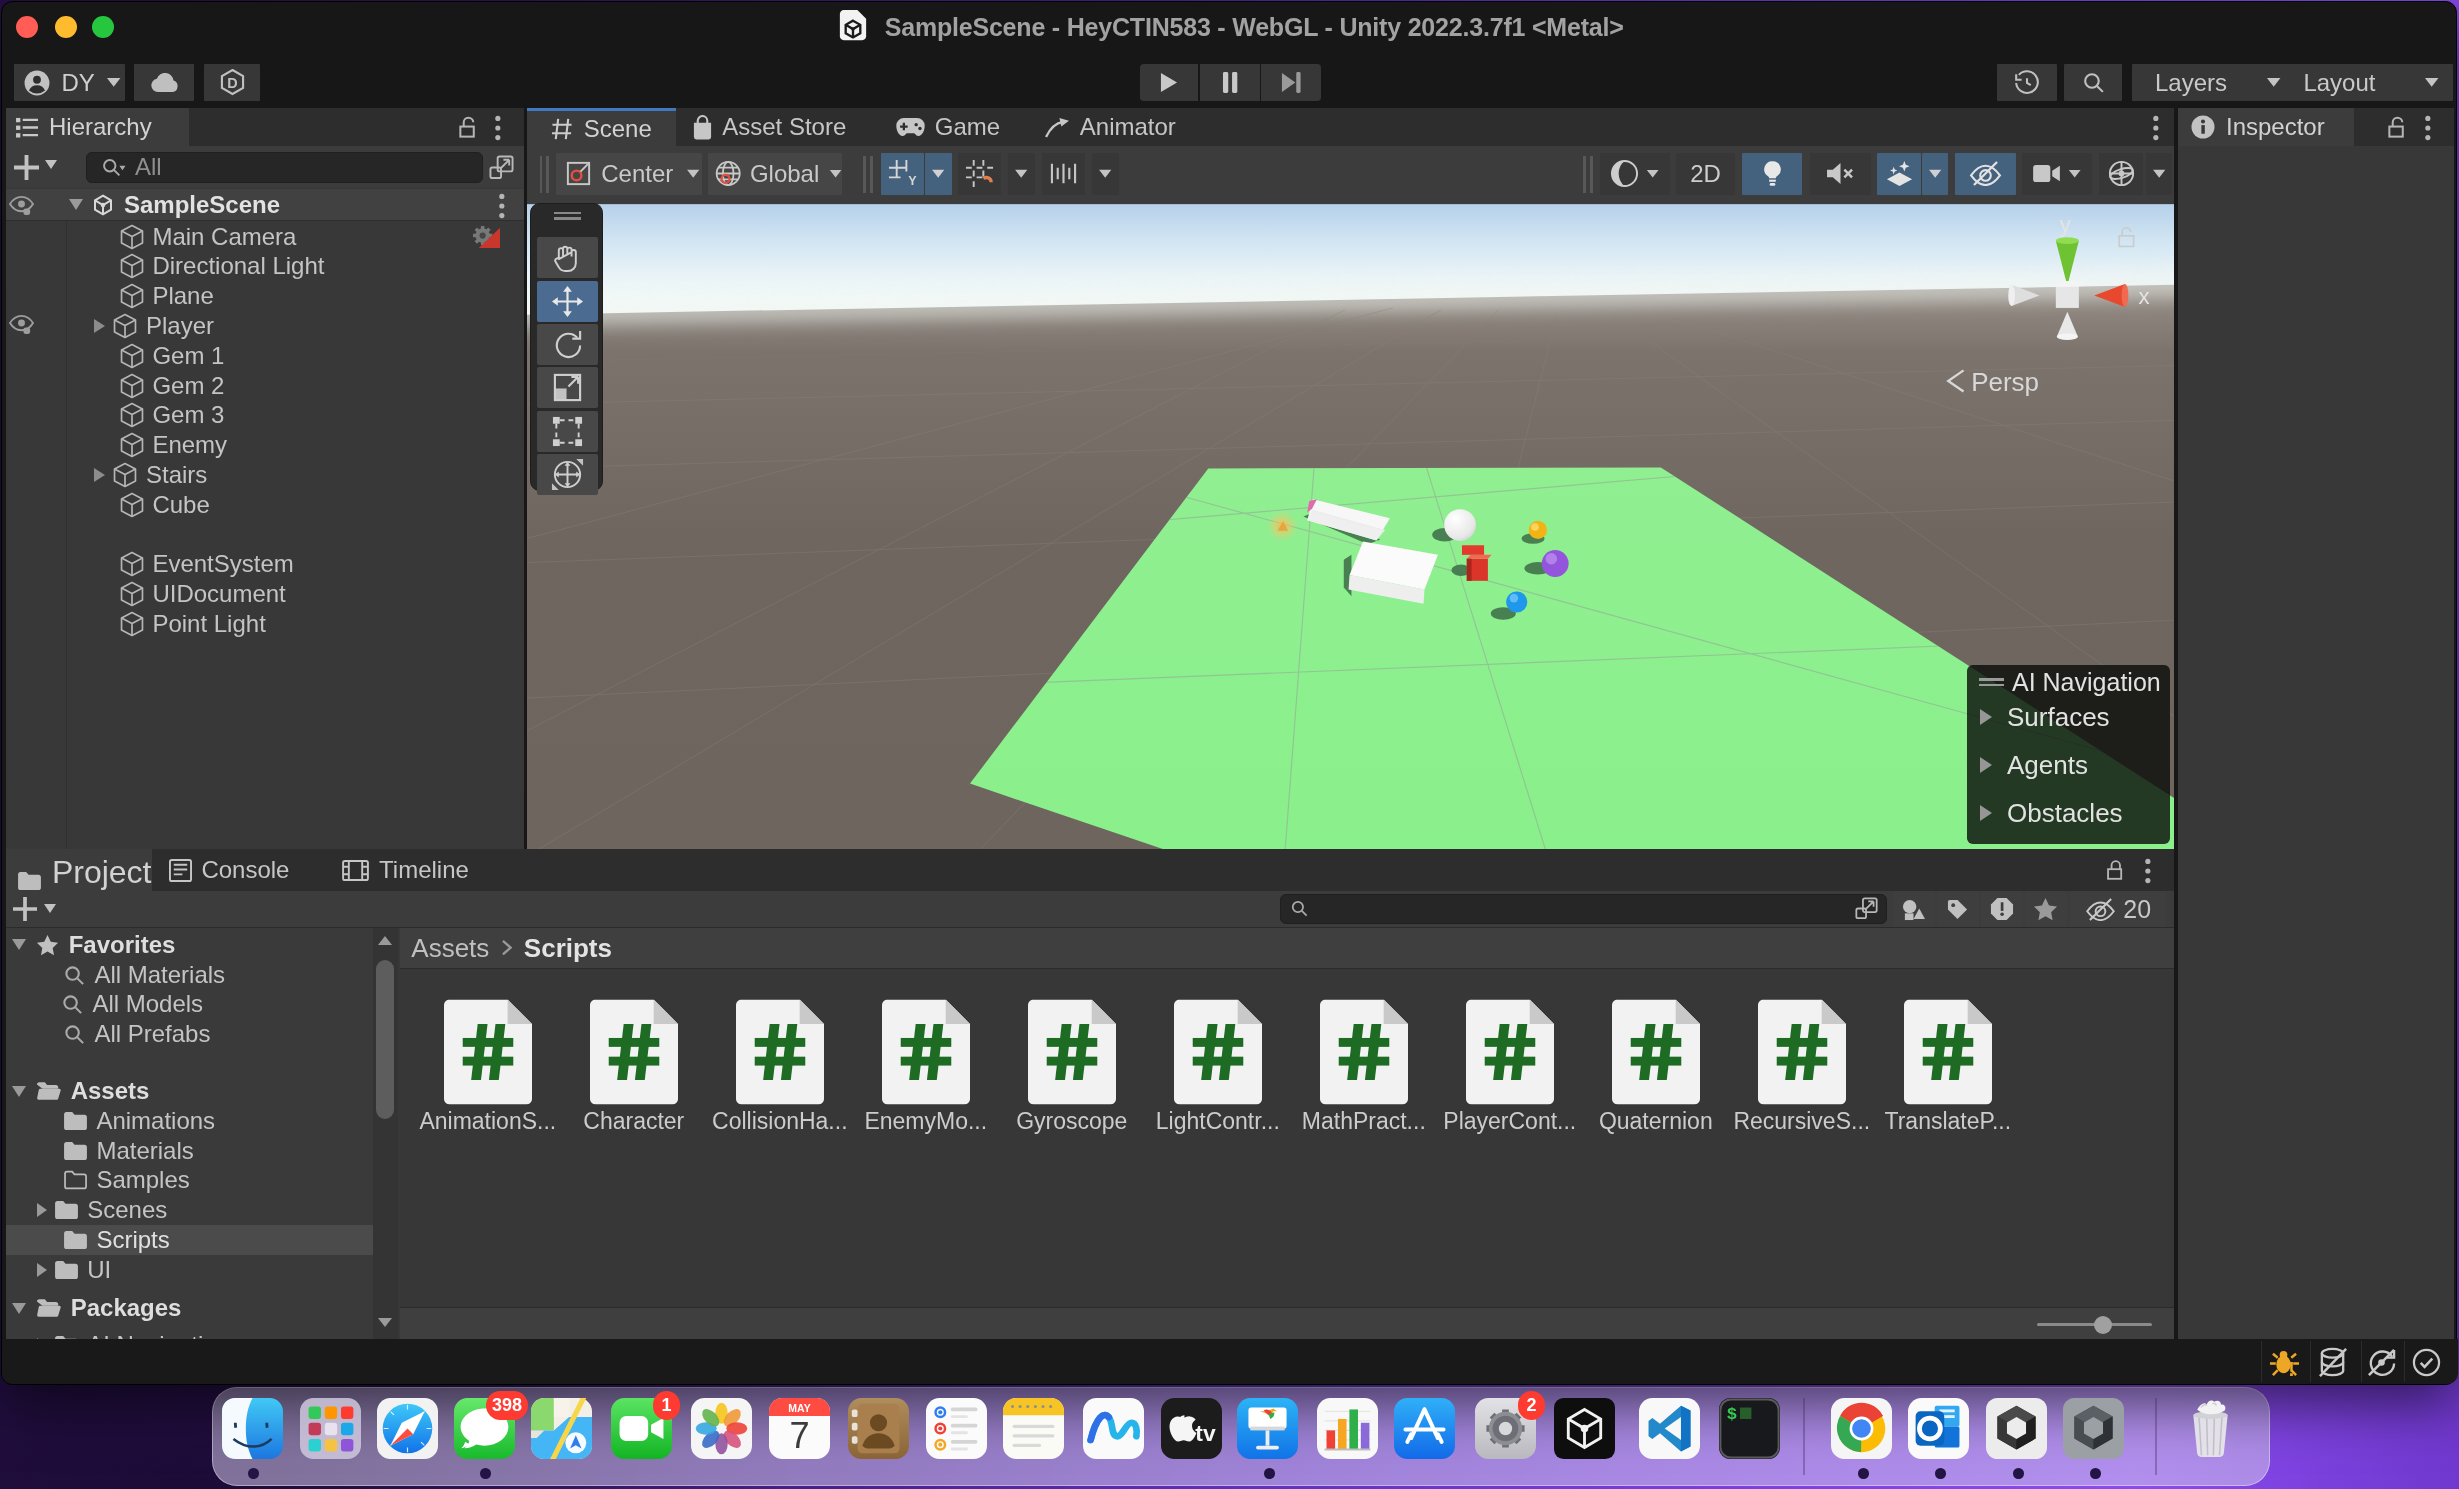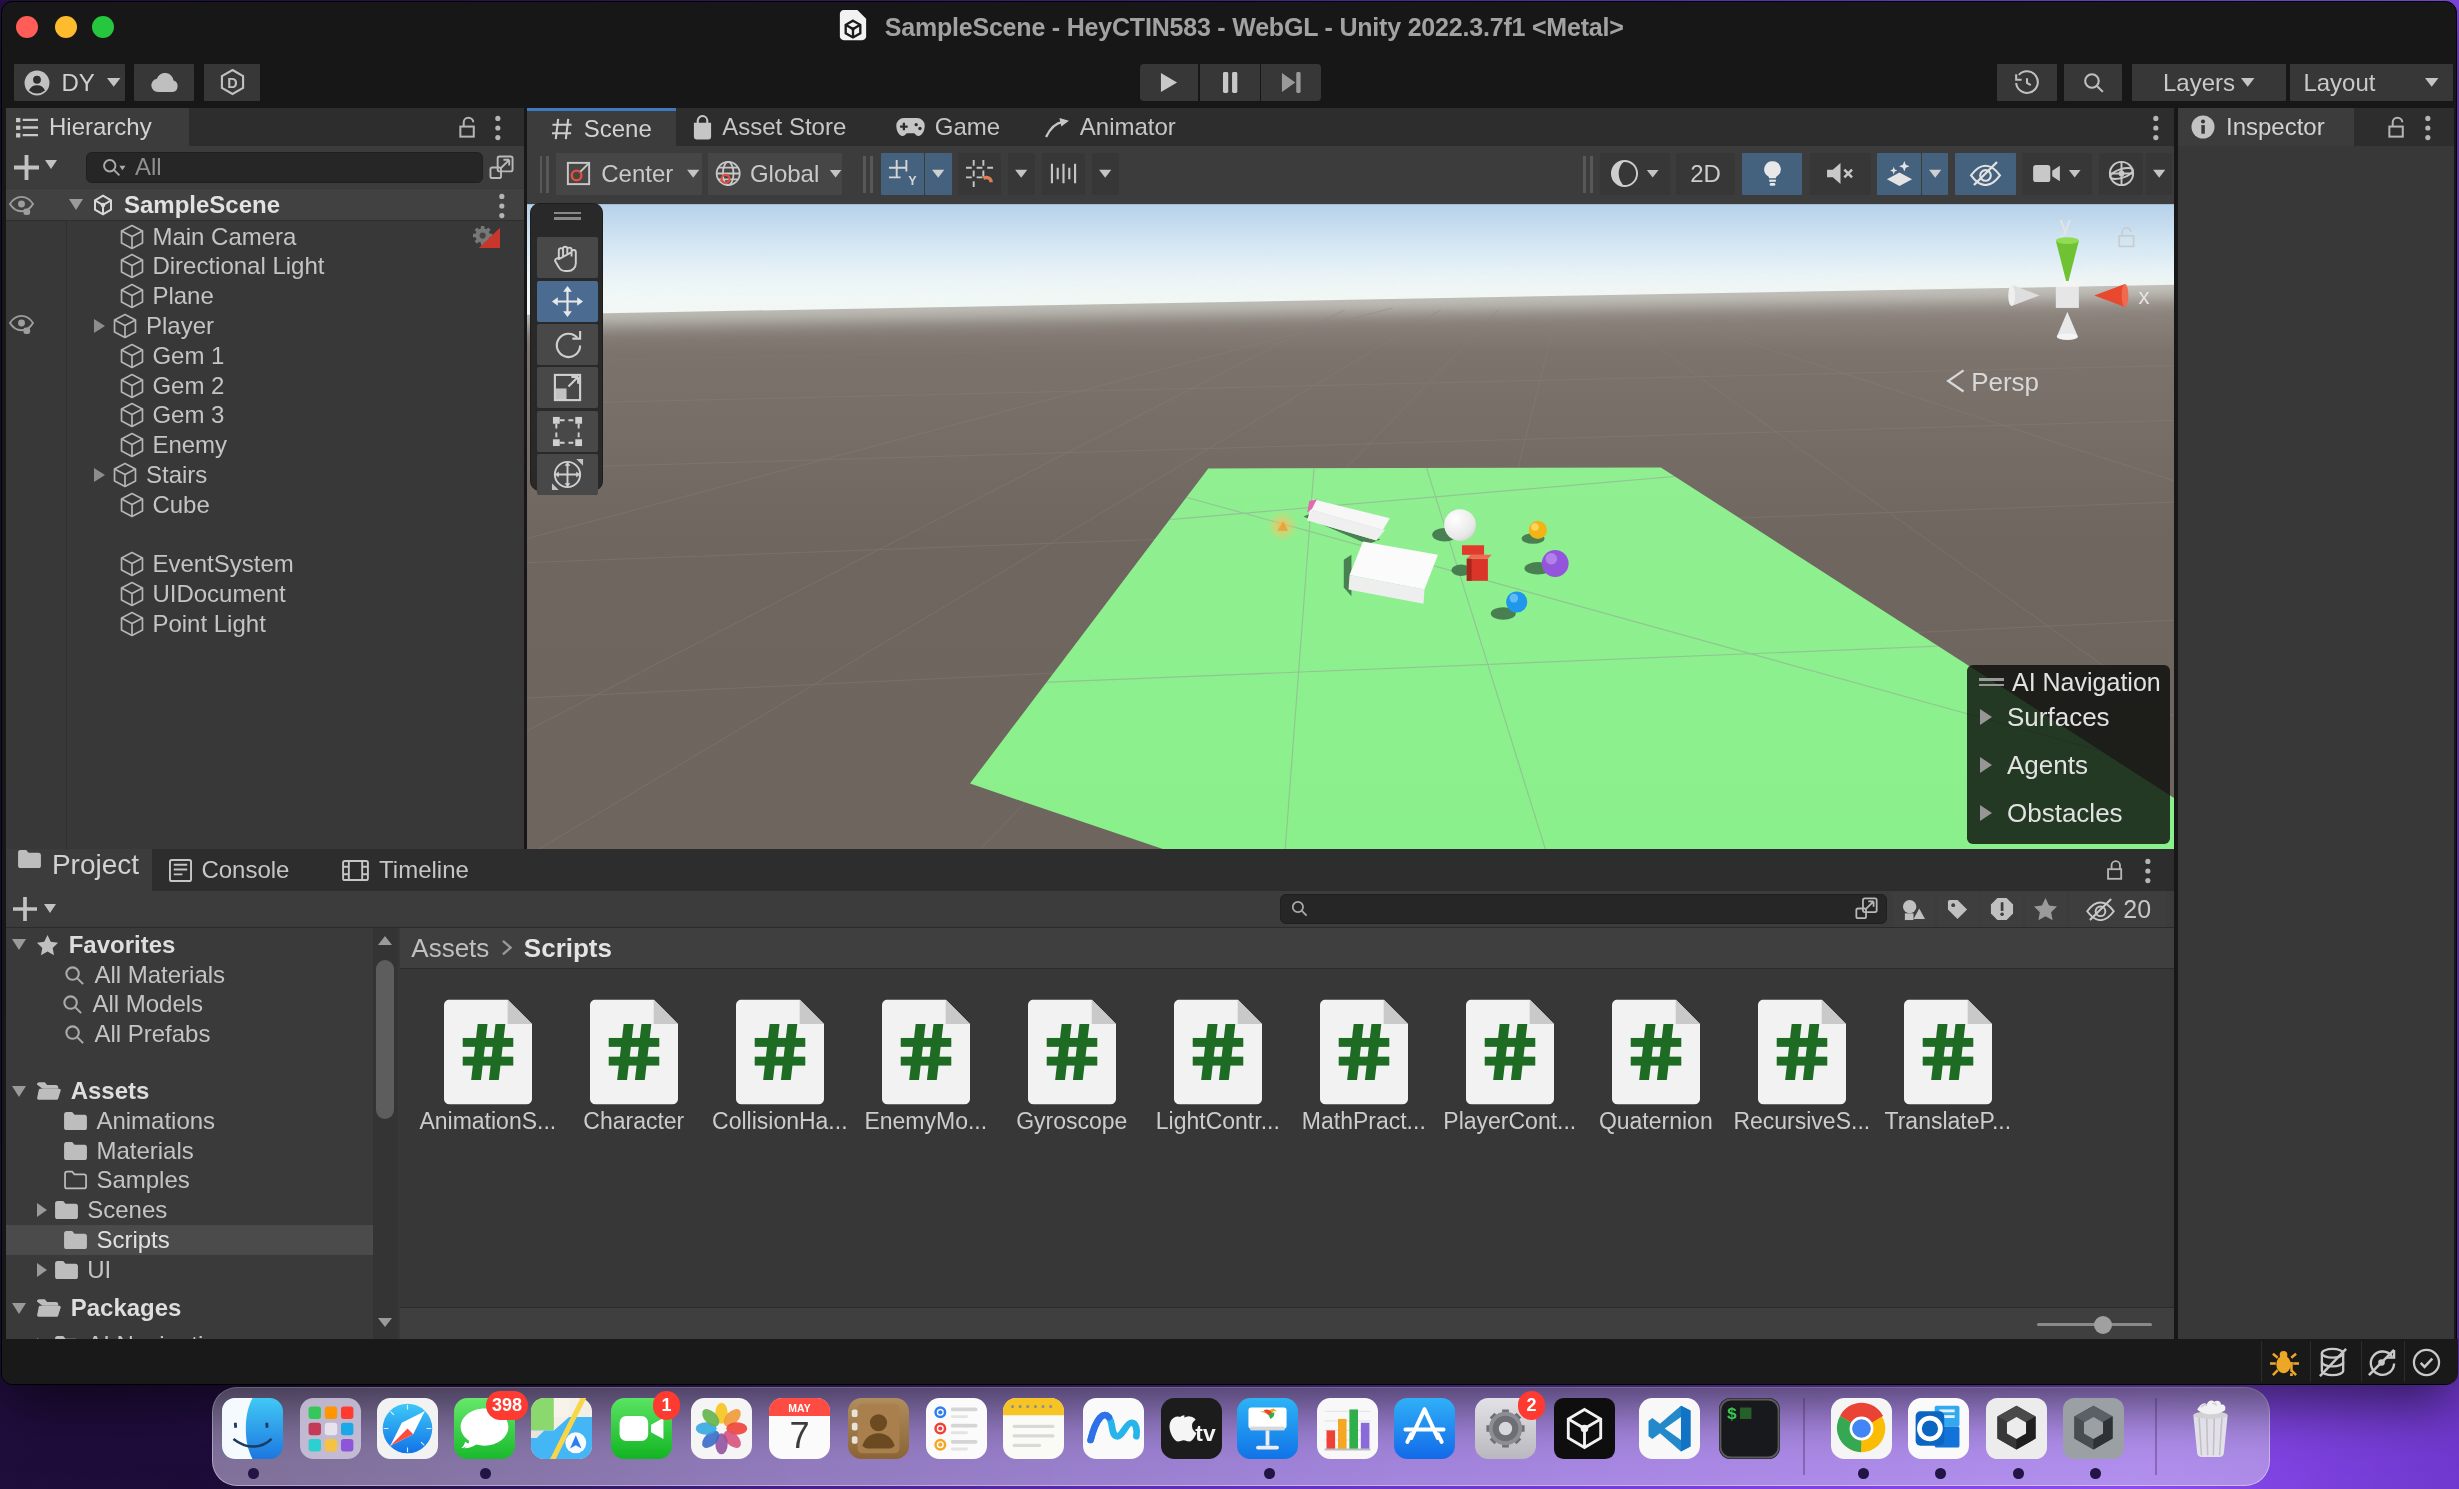--- a/index.html
+++ b/index.html
@@ -129,21 +129,21 @@
       <path d="M2 4v5h5" stroke-width="1.9"></path>
       <path d="M12 7.5V12l3.5 2"></path>
     </svg>
 </div>
 <div class="abs tb" style="left:2064px;top:64px;width:58px;height:37px;display:flex;align-items:center;justify-content:center">
   <svg width="25" height="25" viewBox="0 0 24 24" fill="none" stroke="#c0c0c0" stroke-width="2">
       <circle cx="10.5" cy="10.5" r="6.5"></circle>
       <path d="M15.5 15.5L21 21"></path>
     </svg>
 </div>
-<div class="abs tb" style="left:2132px;top:64px;width:154px;height:37px;display:flex;align-items:center;justify-content:space-between;padding:0 31px">
+<div class="abs tb" style="left:2132px;top:64px;width:172px;height:37px;display:flex;align-items:center;justify-content:space-between;padding:0 23px">
   <span style="color:#c9c9c9;font-size:24px">Layers</span>
   <svg width="15.4" height="10.6" viewBox="0 0 16 11">
       <path d="M1 1h14L8 10z" fill="#c4c4c4"></path>
     </svg>
 </div>
 <div class="abs tb" style="left:2290px;top:64px;width:163px;height:37px;display:flex;align-items:center;justify-content:space-between;padding:0 13.4px">
   <span style="color:#c9c9c9;font-size:24px">Layout</span>
   <svg width="15.4" height="10.6" viewBox="0 0 16 11">
       <path d="M1 1h14L8 10z" fill="#c4c4c4"></path>
     </svg>
@@ -668,21 +668,21 @@
           <circle cx="4" cy="3.5" r="2.7"></circle>
           <circle cx="4" cy="13.5" r="2.7"></circle>
           <circle cx="4" cy="23.5" r="2.7"></circle>
         </g>
       </svg>
   </div>
 </div>
 
 <div class="panel" id="proj" style="left:5.8px;top:849px;width:2168px;height:490px;overflow:hidden">
   <div class="tabbar" style="left:0;top:0;width:2168px;height:42px">
-    <div class="tab" style="left:0;top:0;width:146px;height:42px;display:flex;align-items:flex-start;padding-left:11.5px;gap:9.6px;font-size:28px">
+    <div class="tab" style="left:0;top:0;width:146px;height:42px;display:flex;align-items:flex-end;padding-left:11.5px;gap:9.6px;font-size:32px">
       <svg width="25" height="20" viewBox="0 0 26 21">
           <use href="#fclosed"></use>
         </svg>Project
     </div>
     <div class="abs" style="left:163px;top:0;width:576px;height:42px;display:flex;align-items:center;gap:53px;color:#c6c6c6;font-size:24px">
       <span style="display:flex;align-items:center;gap:9.6px"><svg width="23" height="23" viewBox="0 0 24 24">
             <rect x="1" y="1" width="22" height="22" rx="2" fill="none" stroke="#c6c6c6" stroke-width="2"></rect>
             <path d="M5 6h14M5 11h14M5 16h9" stroke="#c6c6c6" stroke-width="2"></path>
           </svg>Console</span>
       <span style="display:flex;align-items:center;gap:9.6px"><svg width="27" height="21" viewBox="0 0 28 22">

